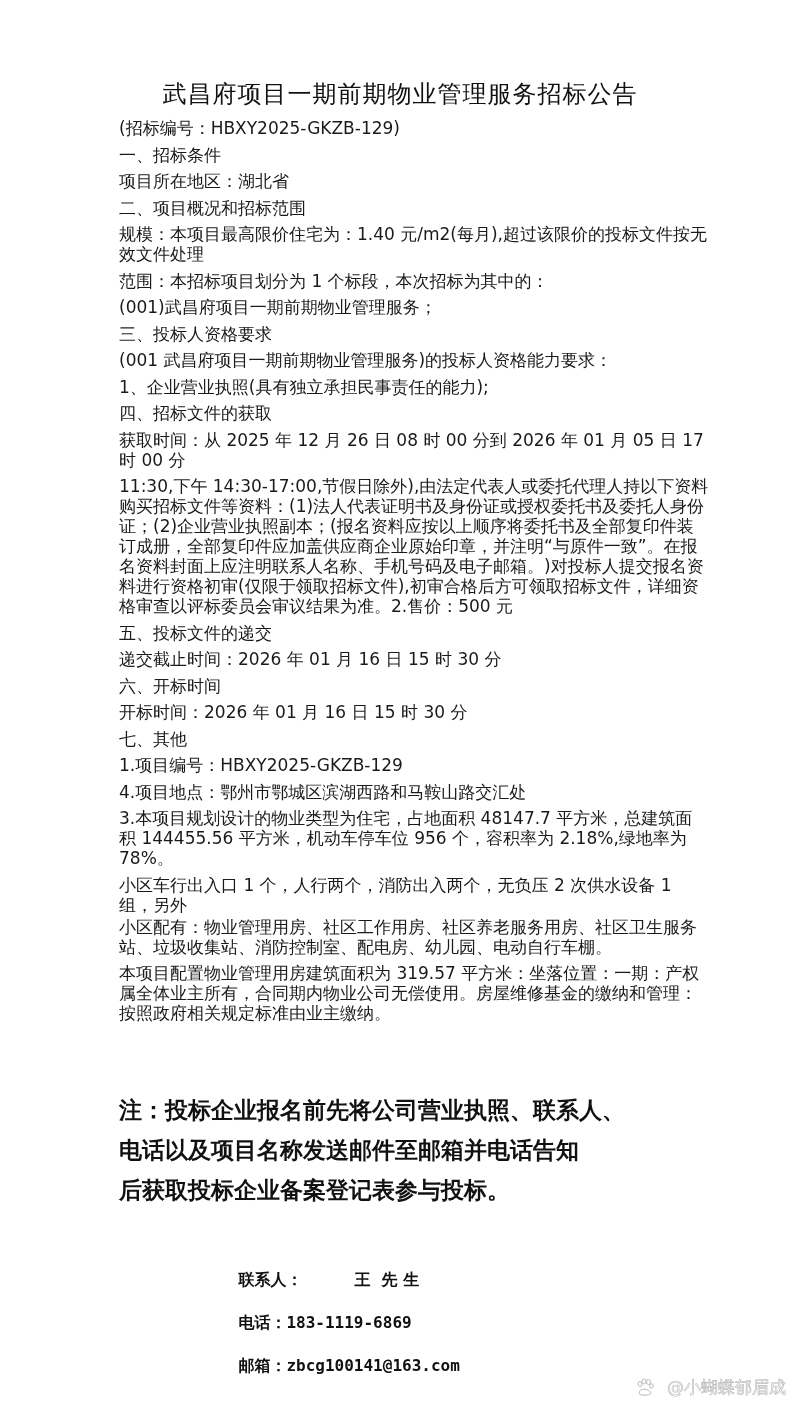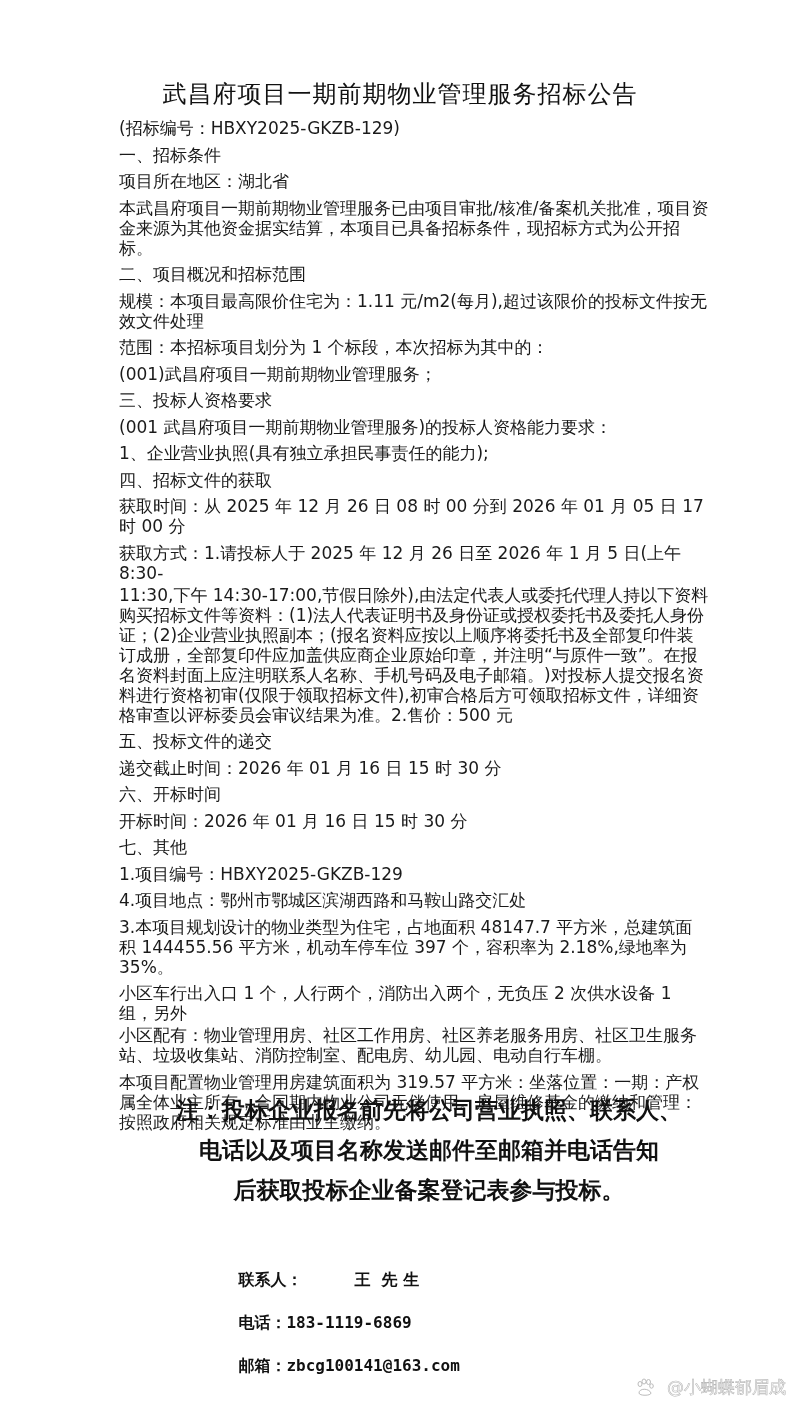--- a/index.html
+++ b/index.html
@@ -6,61 +6,59 @@
   body { width: 800px; height: 1414px; position: relative; overflow: hidden; color: #111; }
   .page { position: absolute; left: 0; top: 0; width: 800px; height: 1414px; }
   .title {
     position: absolute; left: 0; width: 800px; top: 78px; text-align: center;
     font-family: "DejaVu Serif", serif; font-size: 24px; letter-spacing: 1px; color: #111;
   }
   .body-text { position: absolute; left: 119px; width: 590px; top: 118px;
     font-family: "DejaVu Sans", sans-serif; font-size: 17px; color: #1a1a1a; }
   .p { margin: 0; line-height: 20px; padding-bottom: 6.5px; }
   .p.tight { padding-bottom: 2px; }
-  .bold-note { position: absolute; left: 129px; width: 600px; top: 1090px;
-    font-family: "DejaVu Sans", sans-serif; font-weight: bold; font-size: 23px; color: #111; text-align: center; }
+  .bold-note { position: absolute; left: 119px; width: 600px; top: 1090px;
+    font-family: "DejaVu Sans", sans-serif; font-weight: bold; font-size: 23px; color: #111; }
   .bold-note .p { line-height: 40px; padding-bottom: 0; }
   .contact { position: absolute; left: 205px; top: 1215px;
     font-family: "DejaVu Sans", sans-serif; font-weight: bold; font-size: 16px; color: #111; }
   .contact .row { height: 43px; line-height: 43px; white-space: pre; }
   .contact .mono { font-family: "DejaVu Sans Mono", monospace; font-weight: bold; text-align: center; }
   .watermark { position: absolute; right: 14px; top: 1376px; font-family: "DejaVu Sans", sans-serif;
     font-size: 17px; color: #ffffff; -webkit-text-stroke: 0.6px #b8b8b8; display: flex; align-items: center; gap: 12px; }
   .paw { width: 20px; height: 20px; display: inline-block; }
 </style>
 </head>
 <body>
 
 <div class="page">
   <div class="title">武昌府项目一期前期物业管理服务招标公告</div>
 
   <div class="body-text">
     <p class="p">(招标编号：HBXY2025-GKZB-129)</p>
     <p class="p">一、招标条件</p>
     <p class="p">项目所在地区：湖北省</p>
-    <p class="p">本武昌府项目一期前期物业管理服务已由项目审批/核准/备案机关批准，项目资金来源为其他资金据实结算，本项目已具备招标条件，现招标方式为公开招标。</p>
     <p class="p">二、项目概况和招标范围</p>
-    <p class="p">规模：本项目最高限价住宅为：1.11 元/m2(每月),超过该限价的投标文件按无效文件处理</p>
+    <p class="p">规模：本项目最高限价住宅为：1.40 元/m2(每月),超过该限价的投标文件按无效文件处理</p>
     <p class="p">范围：本招标项目划分为 1 个标段，本次招标为其中的：</p>
     <p class="p">(001)武昌府项目一期前期物业管理服务；</p>
     <p class="p">三、投标人资格要求</p>
     <p class="p">(001 武昌府项目一期前期物业管理服务)的投标人资格能力要求：</p>
     <p class="p">1、企业营业执照(具有独立承担民事责任的能力);</p>
     <p class="p">四、招标文件的获取</p>
     <p class="p">获取时间：从 2025 年 12 月 26 日 08 时 00 分到 2026 年 01 月 05 日 17 时 00 分</p>
-    <p class="p tight">获取方式：1.请投标人于 2025 年 12 月 26 日至 2026 年 1 月 5 日(上午 8:30-</p>
     <p class="p">11:30,下午 14:30-17:00,节假日除外),由法定代表人或委托代理人持以下资料购买招标文件等资料：(1)法人代表证明书及身份证或授权委托书及委托人身份证；(2)企业营业执照副本；(报名资料应按以上顺序将委托书及全部复印件装订成册，全部复印件应加盖供应商企业原始印章，并注明“与原件一致”。在报名资料封面上应注明联系人名称、手机号码及电子邮箱。)对投标人提交报名资料进行资格初审(仅限于领取招标文件),初审合格后方可领取招标文件，详细资格审查以评标委员会审议结果为准。2.售价：500 元</p>
     <p class="p">五、投标文件的递交</p>
     <p class="p">递交截止时间：2026 年 01 月 16 日 15 时 30 分</p>
     <p class="p">六、开标时间</p>
     <p class="p">开标时间：2026 年 01 月 16 日 15 时 30 分</p>
     <p class="p">七、其他</p>
     <p class="p">1.项目编号：HBXY2025-GKZB-129</p>
     <p class="p">4.项目地点：鄂州市鄂城区滨湖西路和马鞍山路交汇处</p>
-    <p class="p">3.本项目规划设计的物业类型为住宅，占地面积 48147.7 平方米，总建筑面积 144455.56 平方米，机动车停车位 397 个，容积率为 2.18%,绿地率为 35%。</p>
+    <p class="p">3.本项目规划设计的物业类型为住宅，占地面积 48147.7 平方米，总建筑面积 144455.56 平方米，机动车停车位 956 个，容积率为 2.18%,绿地率为 78%。</p>
     <p class="p tight">小区车行出入口 1 个，人行两个，消防出入两个，无负压 2 次供水设备 1 组，另外</p>
     <p class="p">小区配有：物业管理用房、社区工作用房、社区养老服务用房、社区卫生服务站、垃圾收集站、消防控制室、配电房、幼儿园、电动自行车棚。</p>
     <p class="p">本项目配置物业管理用房建筑面积为 319.57 平方米：坐落位置：一期：产权属全体业主所有，合同期内物业公司无偿使用。房屋维修基金的缴纳和管理：按照政府相关规定标准由业主缴纳。</p>
   </div>
 
   <div class="bold-note">
     <p class="p">注：投标企业报名前先将公司营业执照、联系人、</p>
     <p class="p">电话以及项目名称发送邮件至邮箱并电话告知</p>
     <p class="p">后获取投标企业备案登记表参与投标。</p>
   </div>

